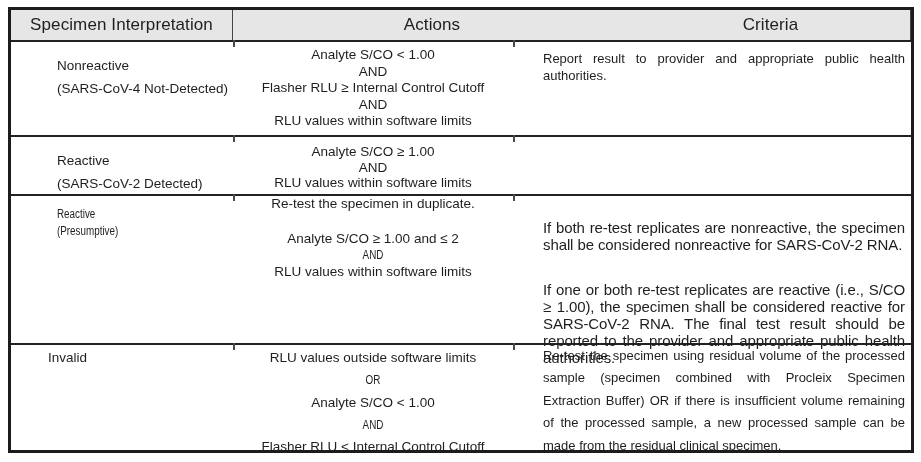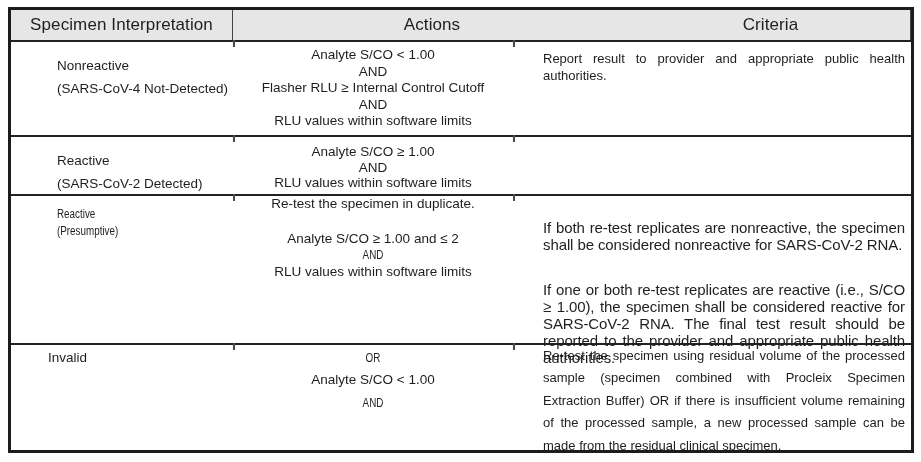--- a/index.html
+++ b/index.html
@@ -173,23 +173,25 @@
     <div class="cell actions-cell">
             <p class="action-para">If both re-test replicates are nonreactive, the specimen shall be considered nonreactive for SARS-CoV-2 RNA.</p>
             <p class="action-para">If one or both re-test replicates are reactive (i.e., S/CO ≥ 1.00), the specimen shall be considered reactive for SARS-CoV-2 RNA. The final test result should be reported to the provider and appropriate public health authorities.</p>
           </div>
   </div>
         <div class="row r4">
     <div class="cell label-cell">
             <div class="label-line">Invalid</div>
           </div>
     <div class="cell criteria-cell">
+            <div class="criteria-line">RLU values outside software limits</div>
             <div class="criteria-line narrow-line">OR</div>
             <div class="criteria-line">Analyte S/CO &lt; 1.00</div>
             <div class="criteria-line narrow-line">AND</div>
+            <div class="criteria-line">Flasher RLU &lt; Internal Control Cutoff</div>
           </div>
     <div class="cell actions-cell">
             <p class="action-para">Re-test the specimen using residual volume of the processed sample (specimen combined with Procleix Specimen Extraction Buffer) OR if there is insufficient volume remaining of the processed sample, a new processed sample can be made from the residual clinical specimen.</p>
           </div>
   </div>
       </div>
   </div>
 </div>
 
 </body></html>

